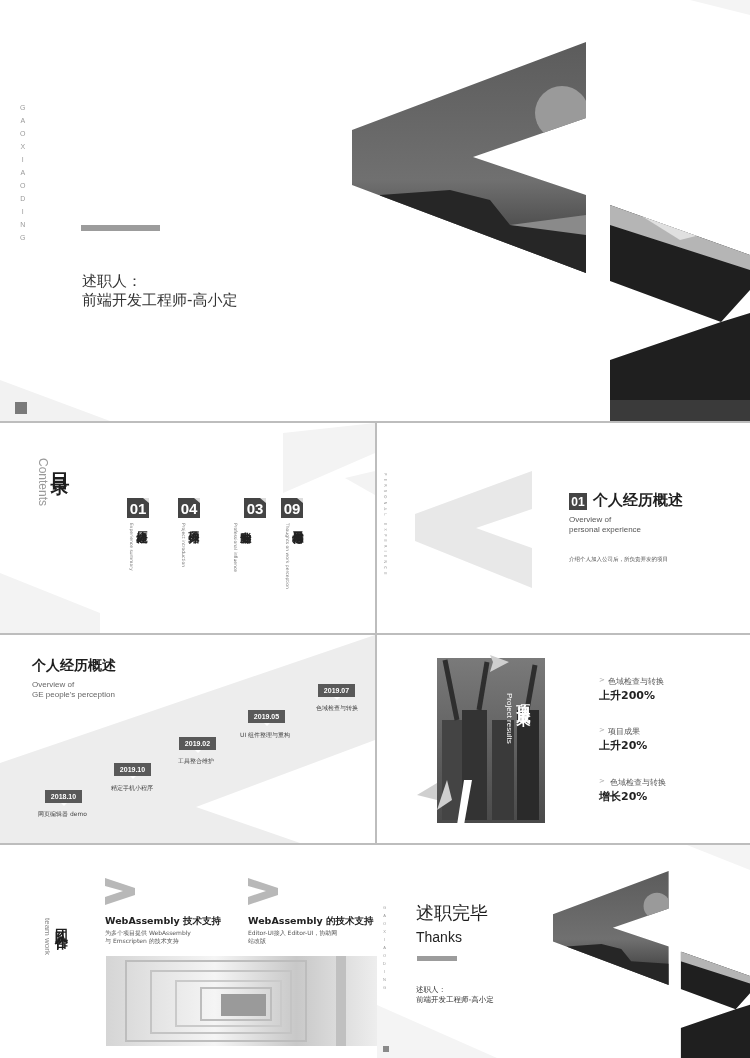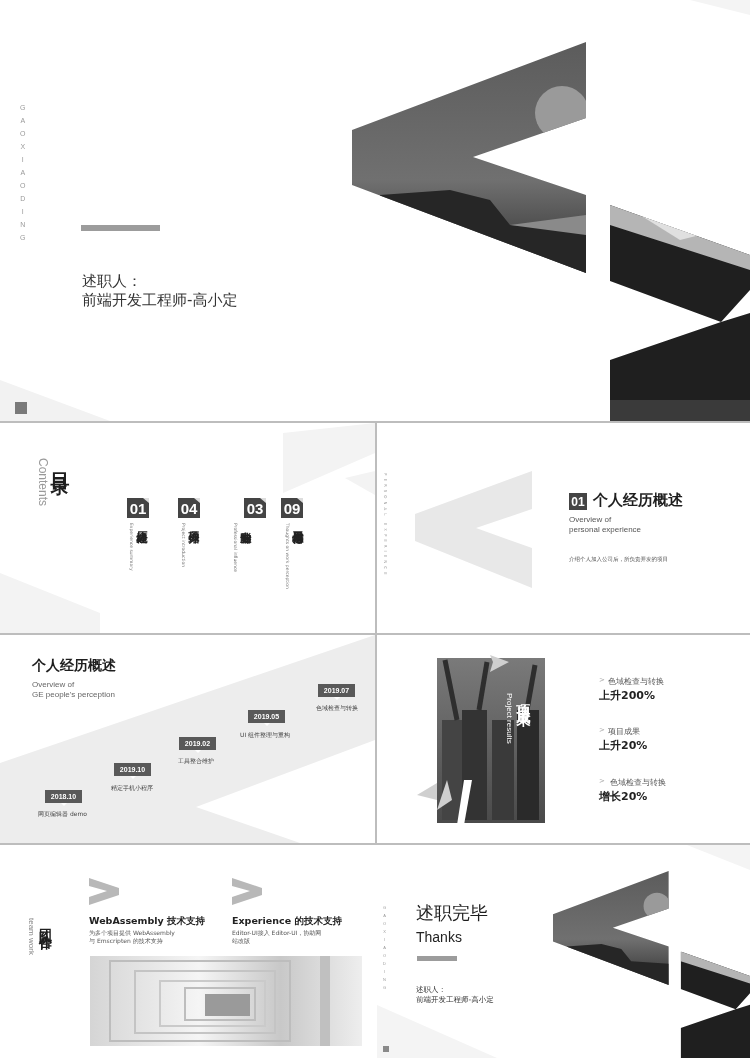--- a/index.html
+++ b/index.html
@@ -35,21 +35,21 @@
   .tl-box { position: absolute; width: 37px; height: 13px; background: #595959; color: #fff; font-size: 7px; font-weight: bold; display: flex; align-items: center; justify-content: center; font-family: "Liberation Sans", sans-serif; }
   .tl-box::after { content: ""; position: absolute; left: 16px; bottom: -3px; border-left: 3px solid transparent; border-right: 3px solid transparent; border-top: 3px solid #fff; }
   .tl-label { position: absolute; font-size: 6px; color: #444; white-space: nowrap; }
 
   
   #s5 { left: 377px; top: 635px; width: 373px; height: 208px; }
   .stat-lbl { position: absolute; font-size: 8px; color: #555; white-space: nowrap; }
   .stat-val { position: absolute; font-size: 11px; font-weight: bold; color: #222; white-space: nowrap; }
 
   
-  #s6 { left: 0; top: 845px; width: 410px; height: 213px; border-radius: 10px; }
+  #s6 { left: 16px; top: 845px; width: 410px; height: 213px; border-radius: 10px; }
   .col-title { position: absolute; font-size: 9.5px; font-weight: bold; color: #222; white-space: nowrap; }
   .col-desc { position: absolute; font-size: 6px; color: #555; line-height: 8px; }
 
   
   #s7 { left: 377px; top: 845px; width: 373px; height: 213px; }
 </style>
 </head>
 <body>
 
 <div class="divider-h" style="top:421px"></div>
@@ -232,21 +232,21 @@
   </svg>
   <svg class="abs" style="left:232px;top:33px" width="32" height="28">
     <polygon points="0,0 30,10 30,17 0,27 0,19 18,13 0,8" fill="#b8b8b8"></polygon>
   </svg>
 
   <div class="col-title" style="left:89px; top:70px">WebAssembly 技术支持</div>
   <div class="col-desc" style="left:89px; top:84px">
     <div>为多个项目提供 WebAssembly</div>
     <div>与 Emscripten 的技术支持</div>
   </div>
-  <div class="col-title" style="left:232px; top:70px">Experience 的技术支持</div>
+  <div class="col-title" style="left:232px; top:70px">WebAssembly 的技术支持</div>
   <div class="col-desc" style="left:232px; top:84px">
     <div>Editor-UI接入 Editor-UI，协助网</div>
     <div>站改版</div>
   </div>
 
   <svg class="abs" style="left:90px;top:111px" width="272" height="90">
     <defs>
       <linearGradient id="corr" x1="0" y1="0" x2="1" y2="0">
         <stop offset="0" stop-color="#d5d5d5"></stop>
           <stop offset="0.4" stop-color="#f5f5f5"></stop>

